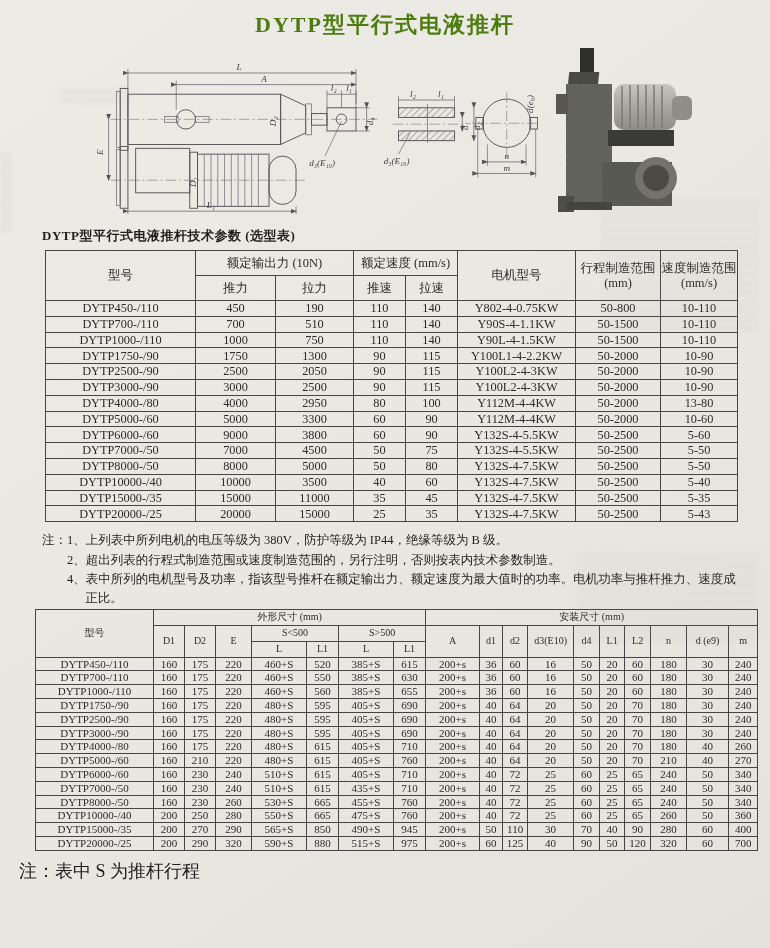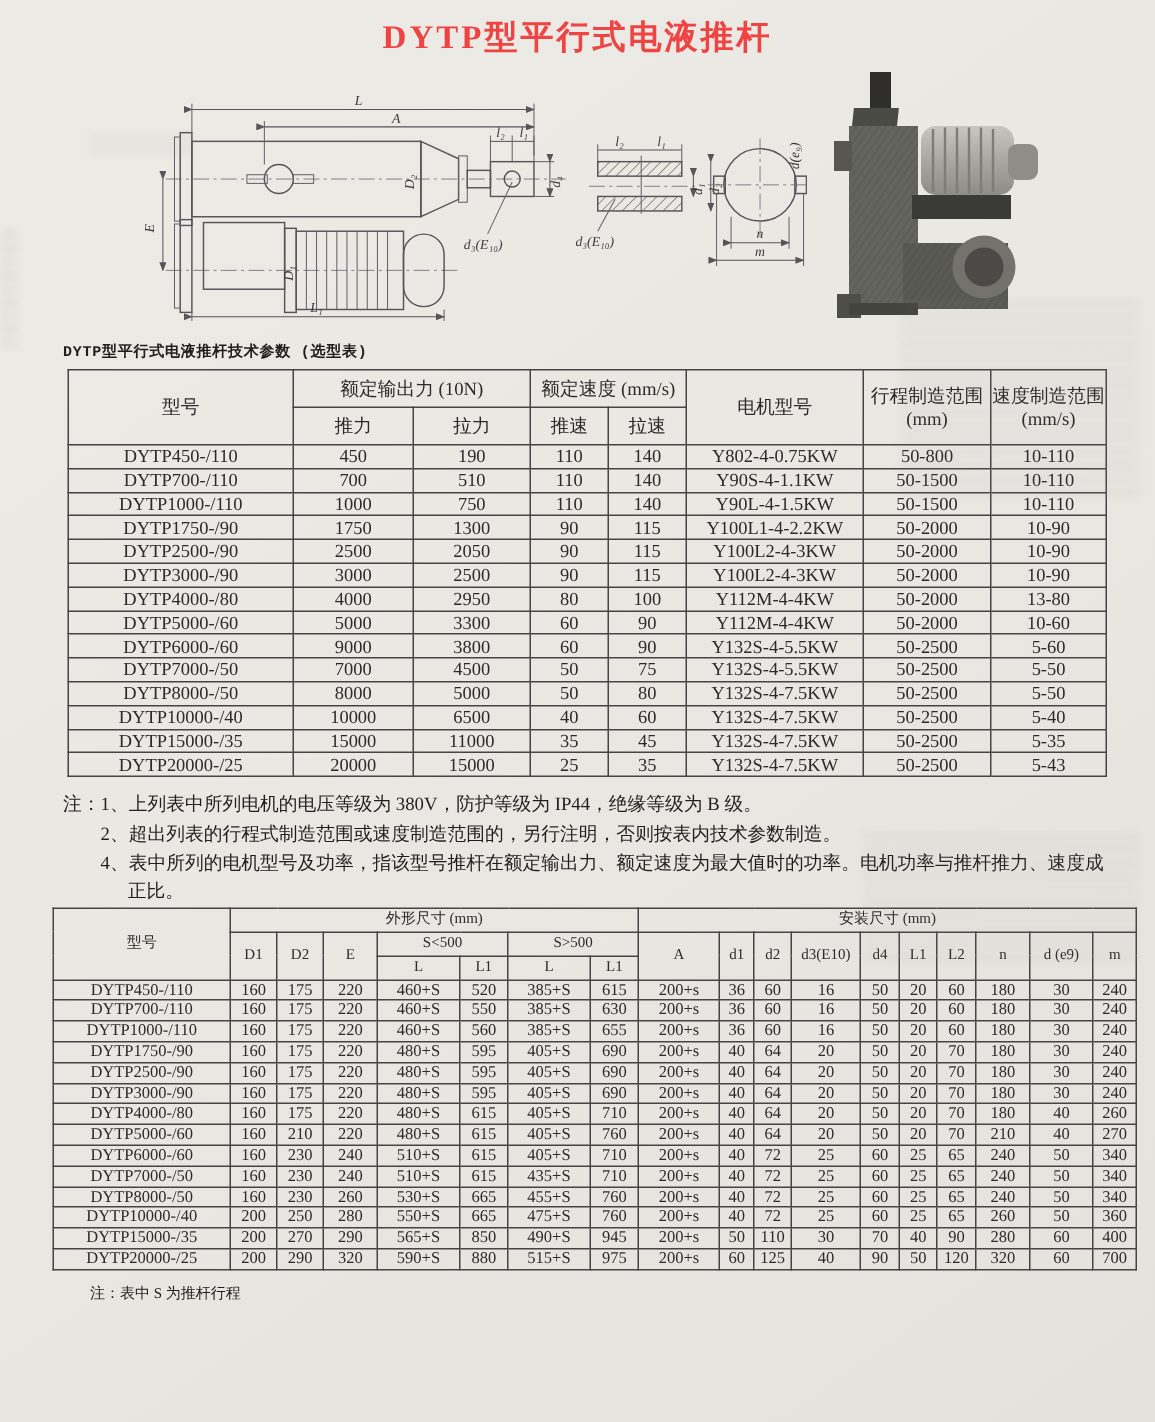--- a/index.html
+++ b/index.html
@@ -7,39 +7,39 @@
     width:770px;height:948px;
     background:linear-gradient(145deg,#edebe6 0%,#e9e7e2 55%,#e4e2dd 100%);
     font-family:"Liberation Serif","DejaVu Serif",serif;
     color:#1f1f1f;position:relative;overflow:hidden;
   }
   .page{position:relative;width:100%;height:100%;}
   .ghost{position:absolute;filter:blur(3px);opacity:.14;background:
     repeating-linear-gradient(0deg,#8a8a86 0 3px,transparent 3px 9px);pointer-events:none;}
   h1.page-title{
     text-align:center;font-size:22px;font-weight:bold;letter-spacing:2px;
-    margin:10px 0 0 0;color:#ef4444;
+    margin:10px 0 0 0;color:#4d7c0f;
   }
   .figure-row{display:flex;align-items:flex-start;padding:4px 14px 0 86px;height:174px;}
   .tech-drawing{flex:none;}
   .product-photo{flex:none;margin-left:6px;margin-top:2px;}
-  .section-title{font-size:10px;font-weight:bold;margin:9px 0 5px 42px;letter-spacing:.5px;font-family:Liberation Mono, monospace;}
+  .section-title{font-size:13px;font-weight:bold;margin:9px 0 5px 42px;letter-spacing:.5px;}
   table{border-collapse:collapse;table-layout:fixed;}
   th,td{border:1px solid #454545;text-align:center;vertical-align:middle;
         padding:0;font-weight:normal;white-space:nowrap;overflow:hidden;color:#2b2b2b;}
   #selection-table{margin-left:45px;width:692px;}
   #selection-table th{font-size:12.5px;height:24px;line-height:1.15;}
   #selection-table td{font-size:12.3px;height:14.8px;line-height:1;}
   #dim-table{margin-left:35px;width:722px;}
   #dim-table th{font-size:10px;height:15px;line-height:1.05;}
   #dim-table td{font-size:11px;height:12.8px;line-height:1;}
   .notes{display:flex;margin:9px 0 0 42px;width:706px;font-size:12.5px;}
   .notes .notes-label{flex:none;line-height:1.55;}
   .note-item{margin:0;padding-left:1.45em;text-indent:-1.45em;line-height:1.55;}
-  .footnote{margin:8px 0 0 60px;font-size:10px;}
+  .footnote{margin:8px 0 0 19px;font-size:18px;}
   
   .ln{stroke:#55555a;stroke-width:1;fill:none;}
   .thin{stroke:#606068;stroke-width:.7;fill:none;}
   .cl{stroke:#70707a;stroke-width:.6;fill:none;stroke-dasharray:11 3 2 3;}
   .dim{stroke:#55555a;stroke-width:.7;fill:none;}
   .dlabel{font-family:"Liberation Serif",serif;font-style:italic;font-size:9.5px;fill:#3a3a40;}
 </style>
 </head>
 <body>
 
@@ -350,21 +350,21 @@
           <td>5000</td>
           <td>50</td>
           <td>80</td>
           <td>Y132S-4-7.5KW</td>
           <td>50-2500</td>
           <td>5-50</td>
         </tr>
         <tr>
           <td>DYTP10000-/40</td>
           <td>10000</td>
-          <td>6500</td>
+          <td>3500</td>
           <td>40</td>
           <td>60</td>
           <td>Y132S-4-7.5KW</td>
           <td>50-2500</td>
           <td>5-40</td>
         </tr>
         <tr>
           <td>DYTP15000-/35</td>
           <td>15000</td>
           <td>11000</td>

